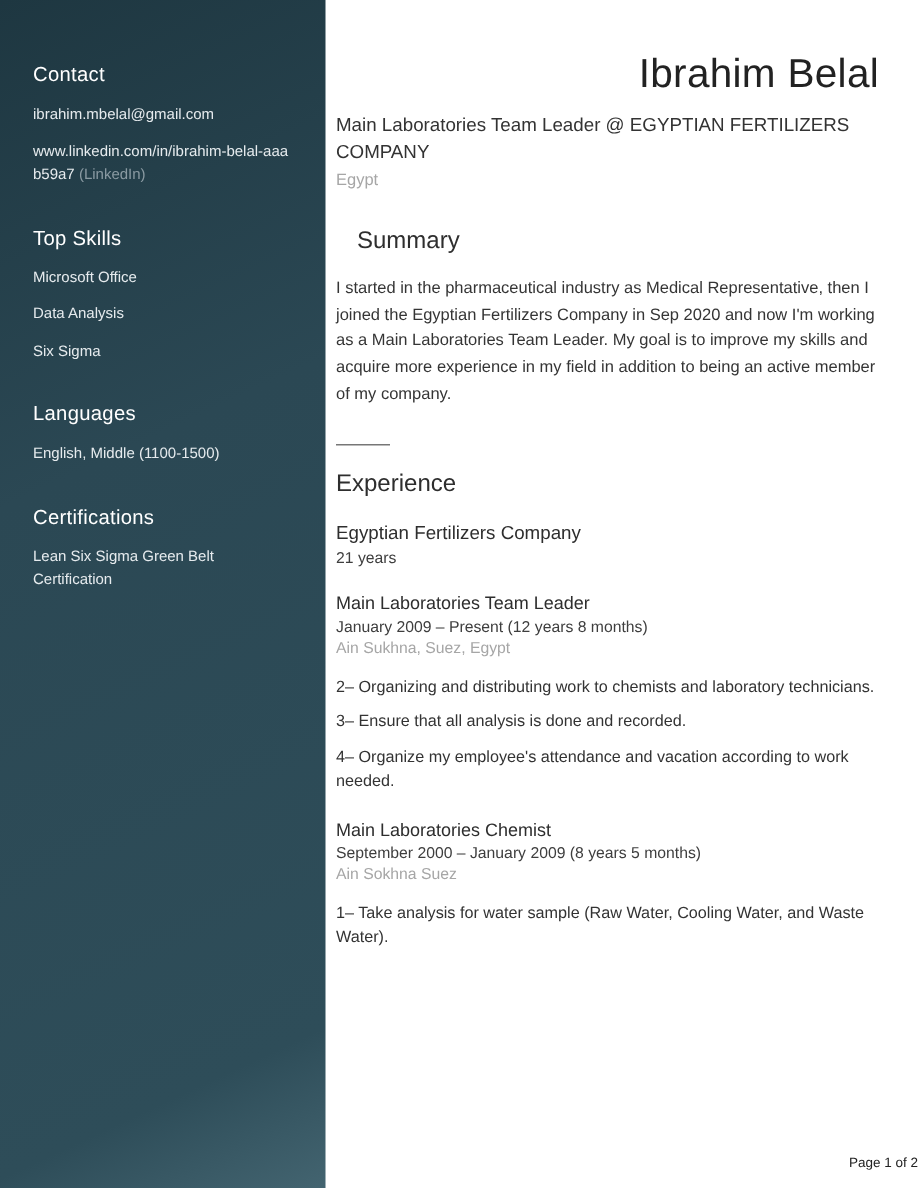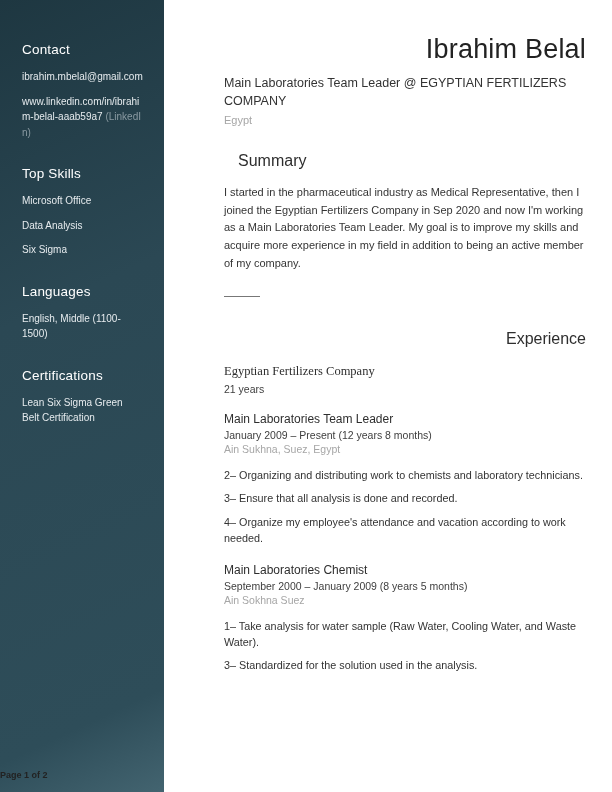--- a/index.html
+++ b/index.html
@@ -3,51 +3,51 @@
 <meta charset="utf-8">
 <style>
   * { margin: 0; padding: 0; box-sizing: border-box; }
   html, body { width: 612px; height: 792px; }
   body { font-family: "Liberation Sans", sans-serif; background: #fff; }
 
   .page { position: relative; width: 612px; height: 792px; background: #ffffff; overflow: hidden; }
 
   
   .sidebar {
-    position: absolute; left: 0; top: 0; bottom: 0; width: 164px;
+    position: absolute; left: 0; top: 0; bottom: 0; width: 217px;
     background: linear-gradient(155deg, #1e3741 0%, #2b4854 38%, #2e4d59 88%, #436470 100%);
     color: #e9eef0; padding: 42px 22px 0 22px;
   }
   .sb-section { margin-bottom: 26px; }
   .sb-title { font-size: 13.5px; font-weight: 500; color: #ffffff; margin-bottom: 12px; letter-spacing: .2px; }
   .sb-item { font-size: 10px; line-height: 1.55; color: #e6ebee; margin-bottom: 9px; }
   .sb-wrap { word-break: break-all; }
   .sb-muted { color: #8a9aa2; }
 
   
   .main { position: absolute; left: 224px; top: 0; width: 362px; height: 100%; padding-top: 34px; color: #333; }
   .name { font-size: 27px; font-weight: 500; color: #222; letter-spacing: .2px; text-align: right; }
   .headline { font-size: 12.5px; line-height: 1.45; margin-top: 9px; color: #333; }
   .geo { font-size: 11px; color: #a6a6a6; margin-top: 4px; }
   .section-title { font-size: 16px; font-weight: 500; color: #2e2e2e; }
   .summary-title { margin-top: 26px; margin-bottom: 14px; margin-left: 14px; }
   .body-text { font-size: 11px; line-height: 1.6; color: #353535; }
   .divider { width: 36px; border-top: 1px solid #777; margin-top: 24px; }
-  .experience-title { margin-top: 33px; margin-bottom: 16px; text-align: right; }
-  .company { font-size: 12.5px; font-weight: 500; color: #2e2e2e; font-family: Liberation Serif, serif; }
+  .experience-title { margin-top: 17px; margin-bottom: 16px; }
+  .company { font-size: 12.5px; font-weight: 500; color: #2e2e2e; }
   .duration { font-size: 10.5px; margin-top: 4px; color: #3e3e3e; }
   .role-title { font-size: 12px; font-weight: 500; margin-top: 17px; color: #2e2e2e; }
   .dates { font-size: 10.5px; margin-top: 3px; color: #3e3e3e; }
   .loc { font-size: 10.5px; color: #a6a6a6; margin-top: 2px; }
   .bullets { margin-top: 12px; }
   .bullet { font-size: 10.8px; line-height: 1.5; color: #333; margin-bottom: 7px; }
 
   .footer {
     position: absolute; left: 0; right: 0; bottom: 12px;
-    text-align: left; font-size: 9px; font-weight: bold; color: #222;
+    text-align: right; font-size: 9px; font-weight: normal; color: #222;
   }
 </style>
 </head>
 <body>
 
 <div class="page">
 
   <aside class="sidebar">
 
     <div class="sb-section">
@@ -103,21 +103,20 @@
         <p class="bullet">4– Organize my employee's attendance and vacation according to work needed.</p>
       </div>
     </div>
 
     <div>
       <h4 class="role-title">Main Laboratories Chemist</h4>
       <div class="dates">September 2000 – January 2009 (8 years 5 months)</div>
       <div class="loc">Ain Sokhna Suez</div>
       <div class="bullets">
         <p class="bullet">1– Take analysis for water sample (Raw Water, Cooling Water, and Waste Water).</p>
-        <p class="bullet">3– Standardized for the solution used in the analysis.</p>
       </div>
     </div>
 
   </main>
 
   <div class="footer">Page 1 of 2</div>
 
 </div>
 
 </body></html>

